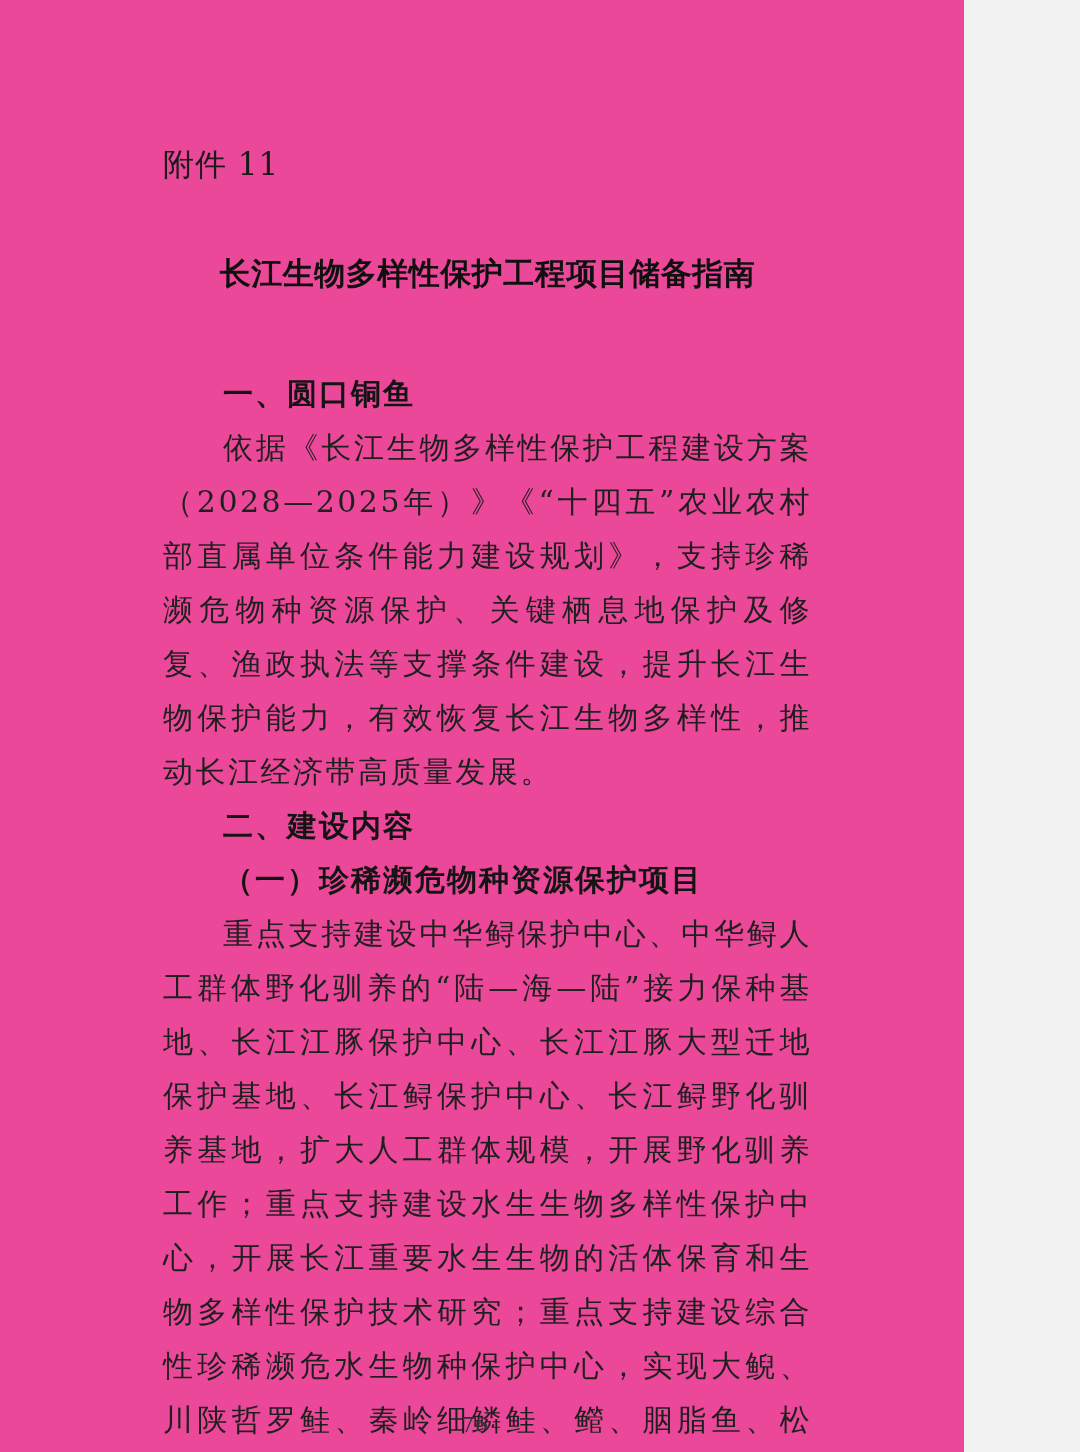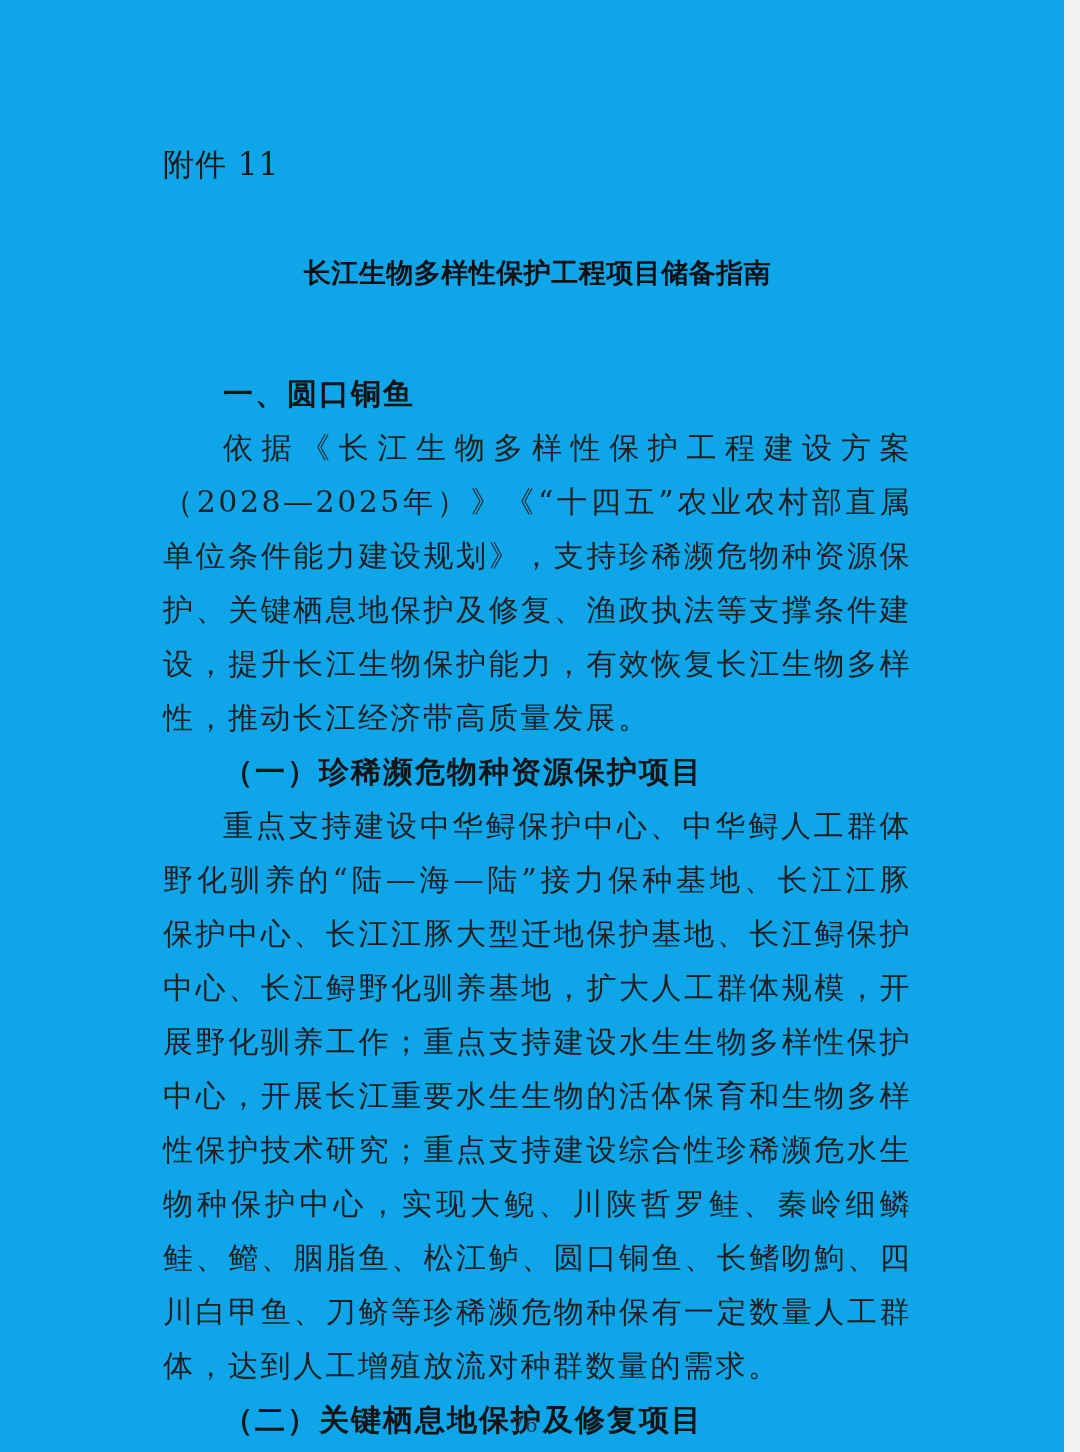--- a/index.html
+++ b/index.html
@@ -3,39 +3,39 @@
 <meta charset="utf-8">
 <style>
   html, body { margin: 0; padding: 0; }
   body {
     width: 1080px;
     background: #f2f2f2;
     font-family: "DejaVu Serif", "Liberation Serif", serif;
   }
   .page {
     position: relative;
-    width: 1064px;
+    width: 964px;
     height: 1452px;
-    background: #0ea5e9;
+    background: #ec4899;
     color: #1d1d1d;
     overflow: hidden;
   }
   .content {
     padding: 143px 152px 0 163px;
   }
   .attachment {
     margin: 0;
     font-size: 31px;
     line-height: 42px;
     letter-spacing: 1px;
     color: #1a1a1a;
   }
   .title {
     margin: 66px 0 0 0;
-    font-size: 27px;
+    font-size: 31px;
     line-height: 44px;
     font-weight: 700;
     text-align: center;
     letter-spacing: 0.5px;
     color: #101010;
     font-family: "DejaVu Sans", "Liberation Sans", sans-serif;
   }
   .heading {
     margin: 0;
     font-size: 30px;
@@ -84,20 +84,21 @@
 <div class="page">
   <div class="content">
     <p class="attachment">附件 11</p>
 
     <h1 class="title">长江生物多样性保护工程项目储备指南</h1>
 
     <h2 class="heading first">一、圆口铜鱼</h2>
 
     <p class="para">依据《长江生物多样性保护工程建设方案（2028—2025年）》《“十四五”农业农村部直属单位条件能力建设规划》，支持珍稀濒危物种资源保护、关键栖息地保护及修复、渔政执法等支撑条件建设，提升长江生物保护能力，有效恢复长江生物多样性，推动长江经济带高质量发展。</p>
 
+    <h2 class="heading">二、建设内容</h2>
 
     <h3 class="subheading">（一）珍稀濒危物种资源保护项目</h3>
 
     <p class="para">重点支持建设中华鲟保护中心、中华鲟人工群体野化驯养的“陆—海—陆”接力保种基地、长江江豚保护中心、长江江豚大型迁地保护基地、长江鲟保护中心、长江鲟野化驯养基地，扩大人工群体规模，开展野化驯养工作；重点支持建设水生生物多样性保护中心，开展长江重要水生生物的活体保育和生物多样性保护技术研究；重点支持建设综合性珍稀濒危水生物种保护中心，实现大鲵、川陕哲罗鲑、秦岭细鳞鲑、鳤、胭脂鱼、松江鲈、圆口铜鱼、长鳍吻鮈、四川白甲鱼、刀鲚等珍稀濒危物种保有一定数量人工群体，达到人工增殖放流对种群数量的需求。</p>
 
     <h3 class="subheading">（二）关键栖息地保护及修复项目</h3>
   </div>
 
   <div class="footer">76</div>
 </div>

